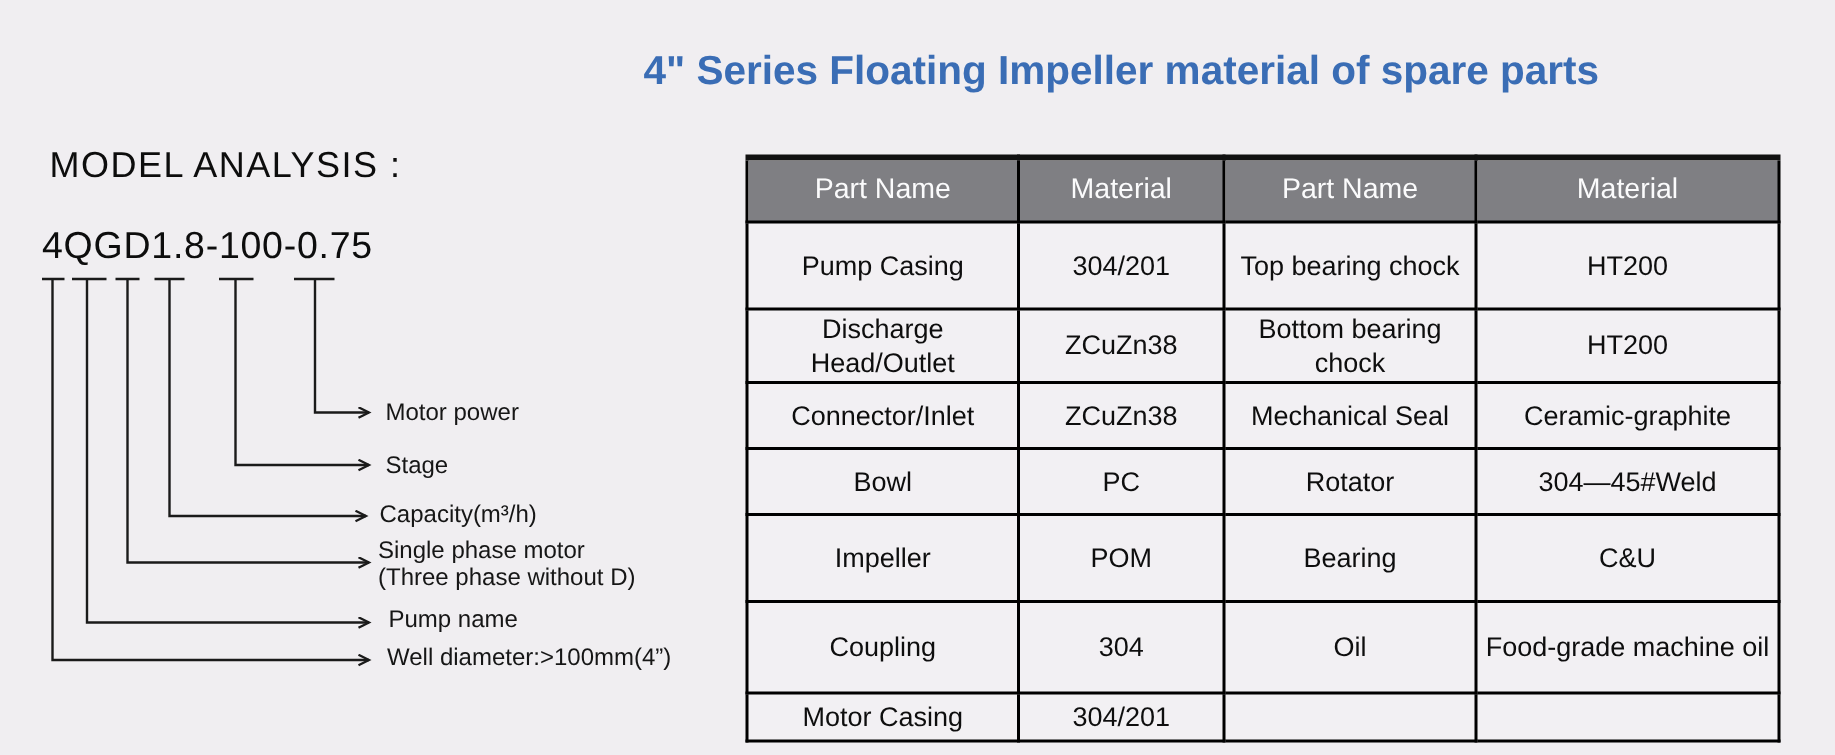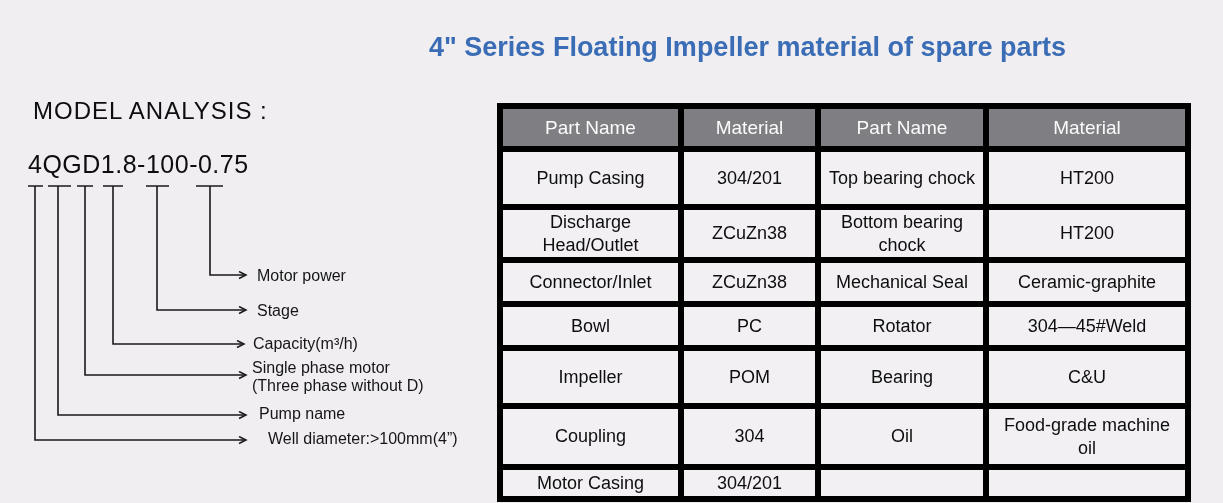--- a/index.html
+++ b/index.html
@@ -38,31 +38,31 @@
   .dg-label{
     position:absolute;
     font-size:16px;color:#161616;
     line-height:18px;white-space:nowrap;
   }
   .lbl-motor-power{left:257px;top:267px;}
   .lbl-stage{left:257px;top:302px;}
   .lbl-capacity{left:253px;top:335px;}
   .lbl-single-phase{left:252px;top:359px;}
   .lbl-pump-name{left:259px;top:405px;}
-  .lbl-well-diameter{left:268px;top:430px;}
+  .lbl-well-diameter{left:258px;top:430px;}
 
   table.parts{
     position:absolute;left:497px;top:103px;
     border-collapse:collapse;
     table-layout:fixed;
     width:688px;
   }
   table.parts{border:2px solid #1a1a1a;border-top:4px solid #111;}
   table.parts th, table.parts td{
-    border:6px solid #000000;
+    border:2px solid #000000;
     text-align:center;vertical-align:middle;
     padding:1px 4px;
     overflow:hidden;
   }
   table.parts th{
     background:#7f7f83;
     color:#fbfbfc;
     font-weight:normal;
     font-size:19px;
   }

